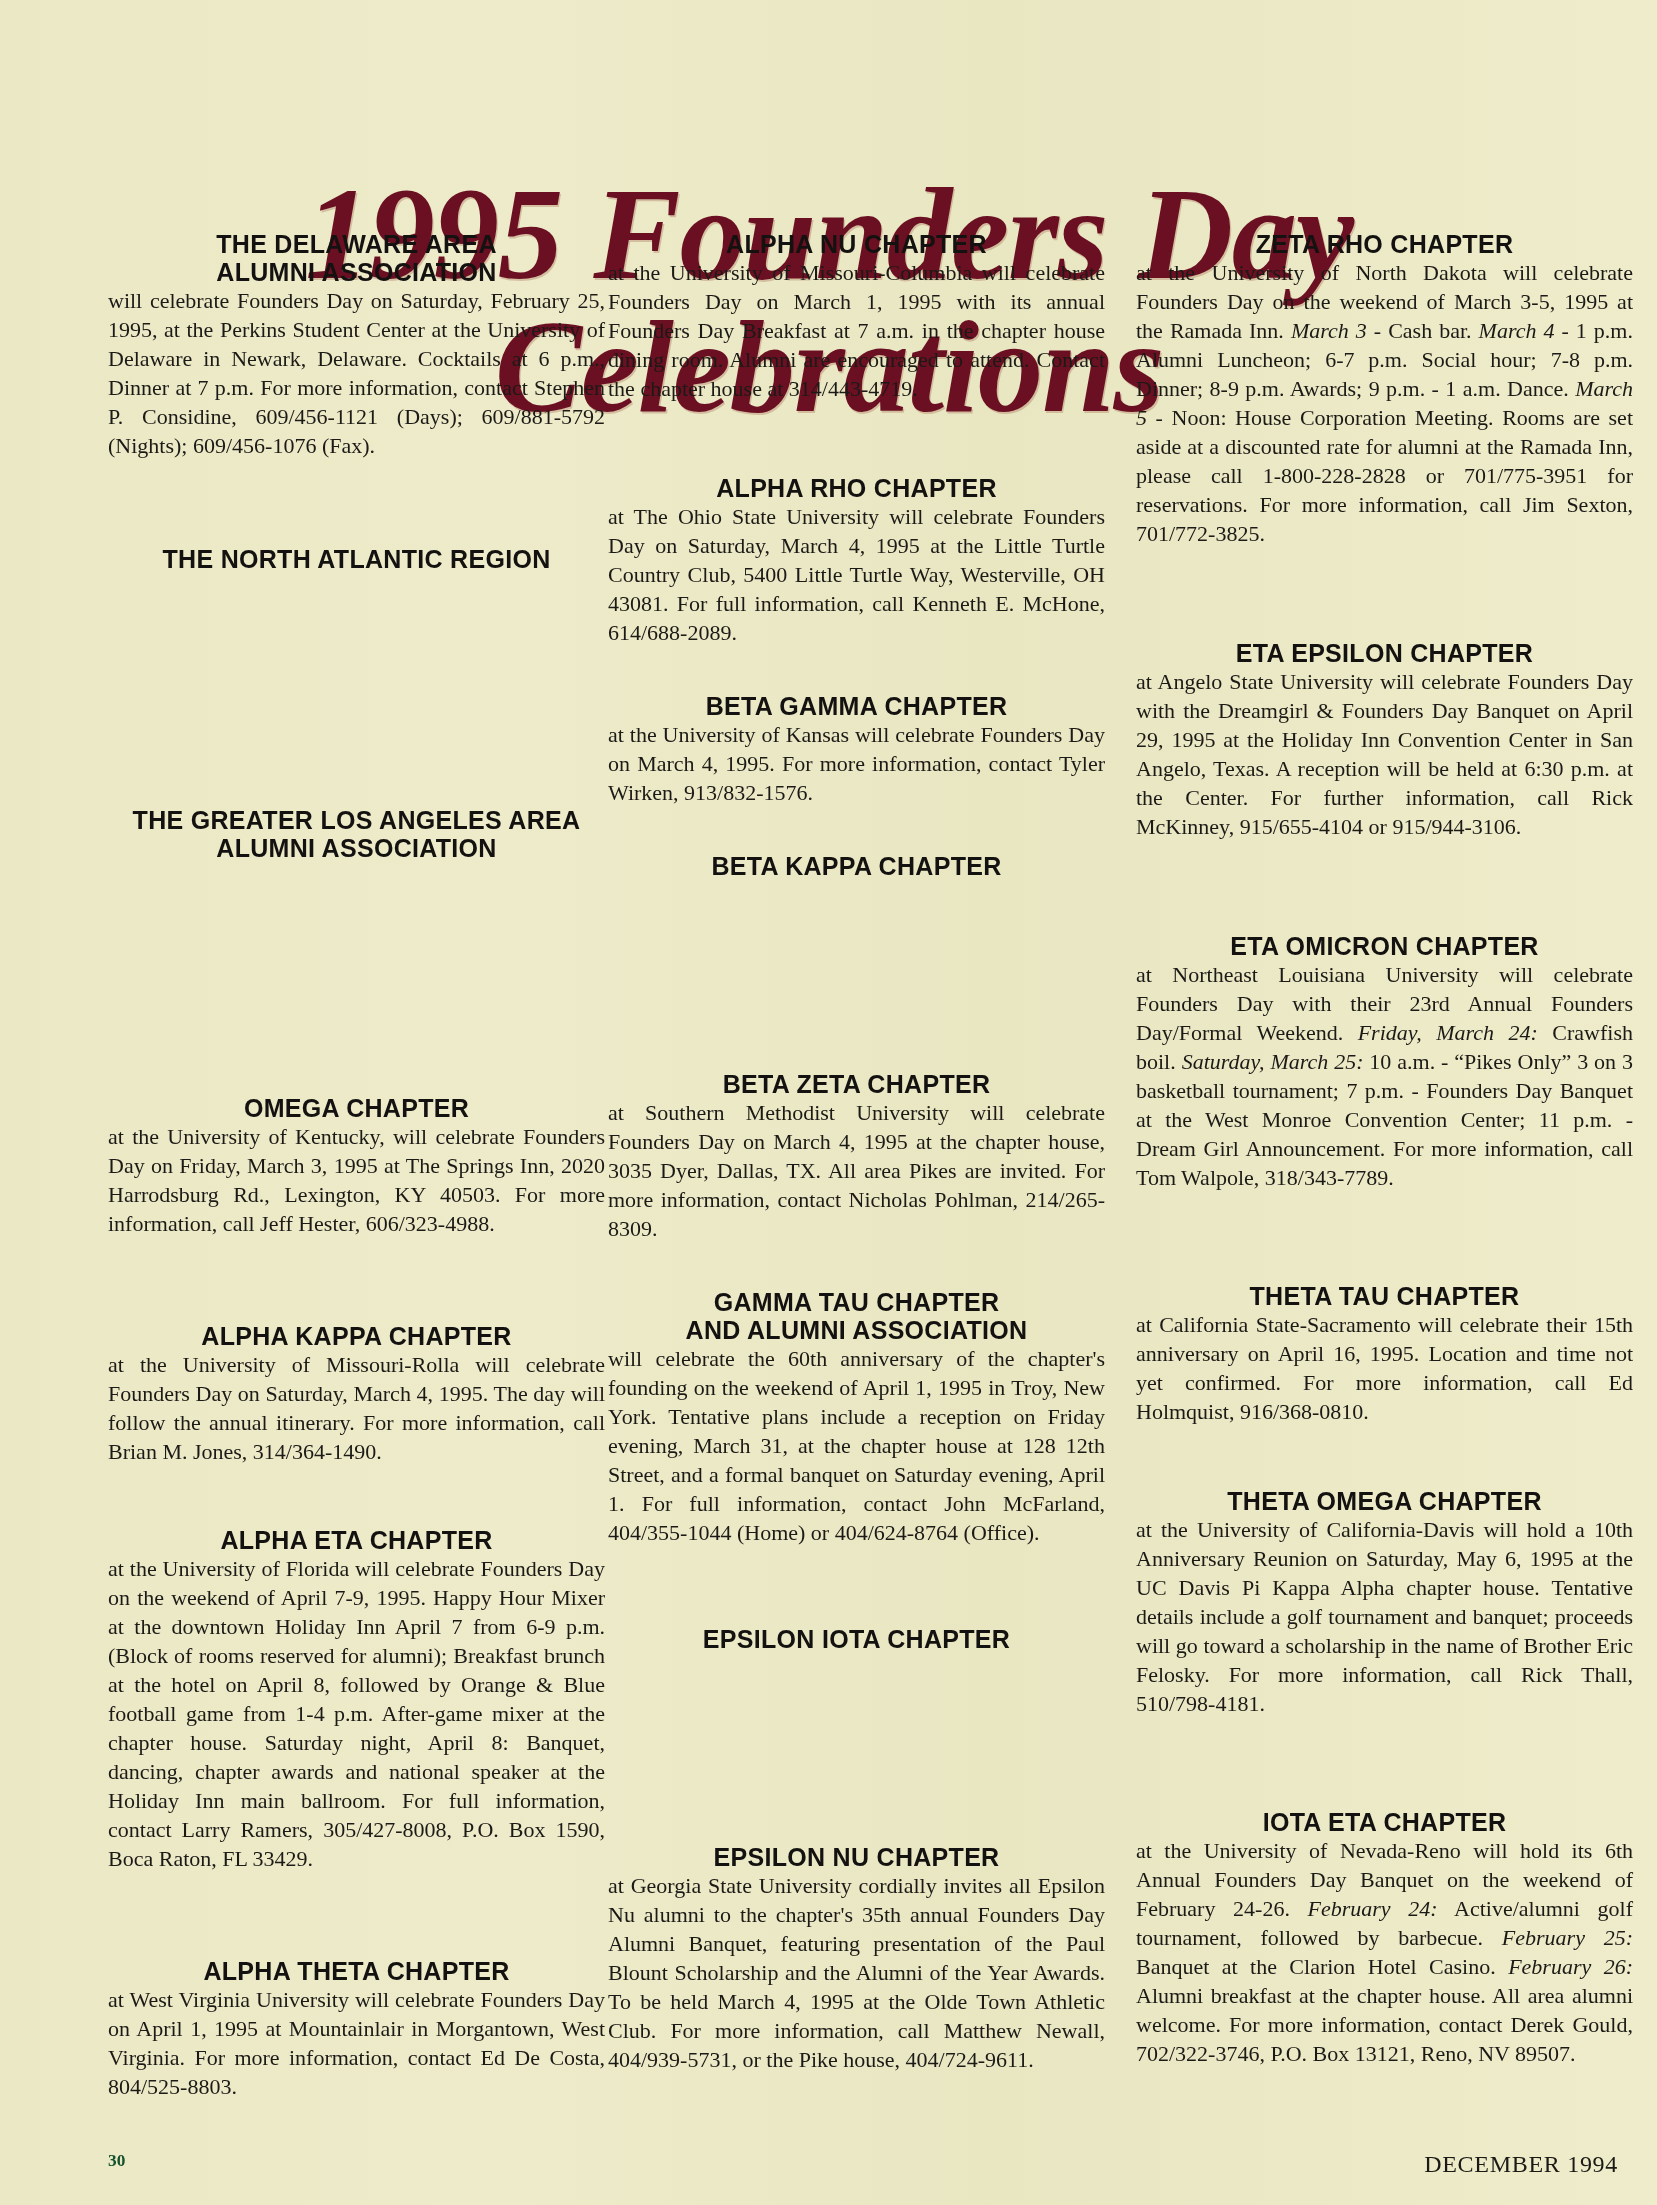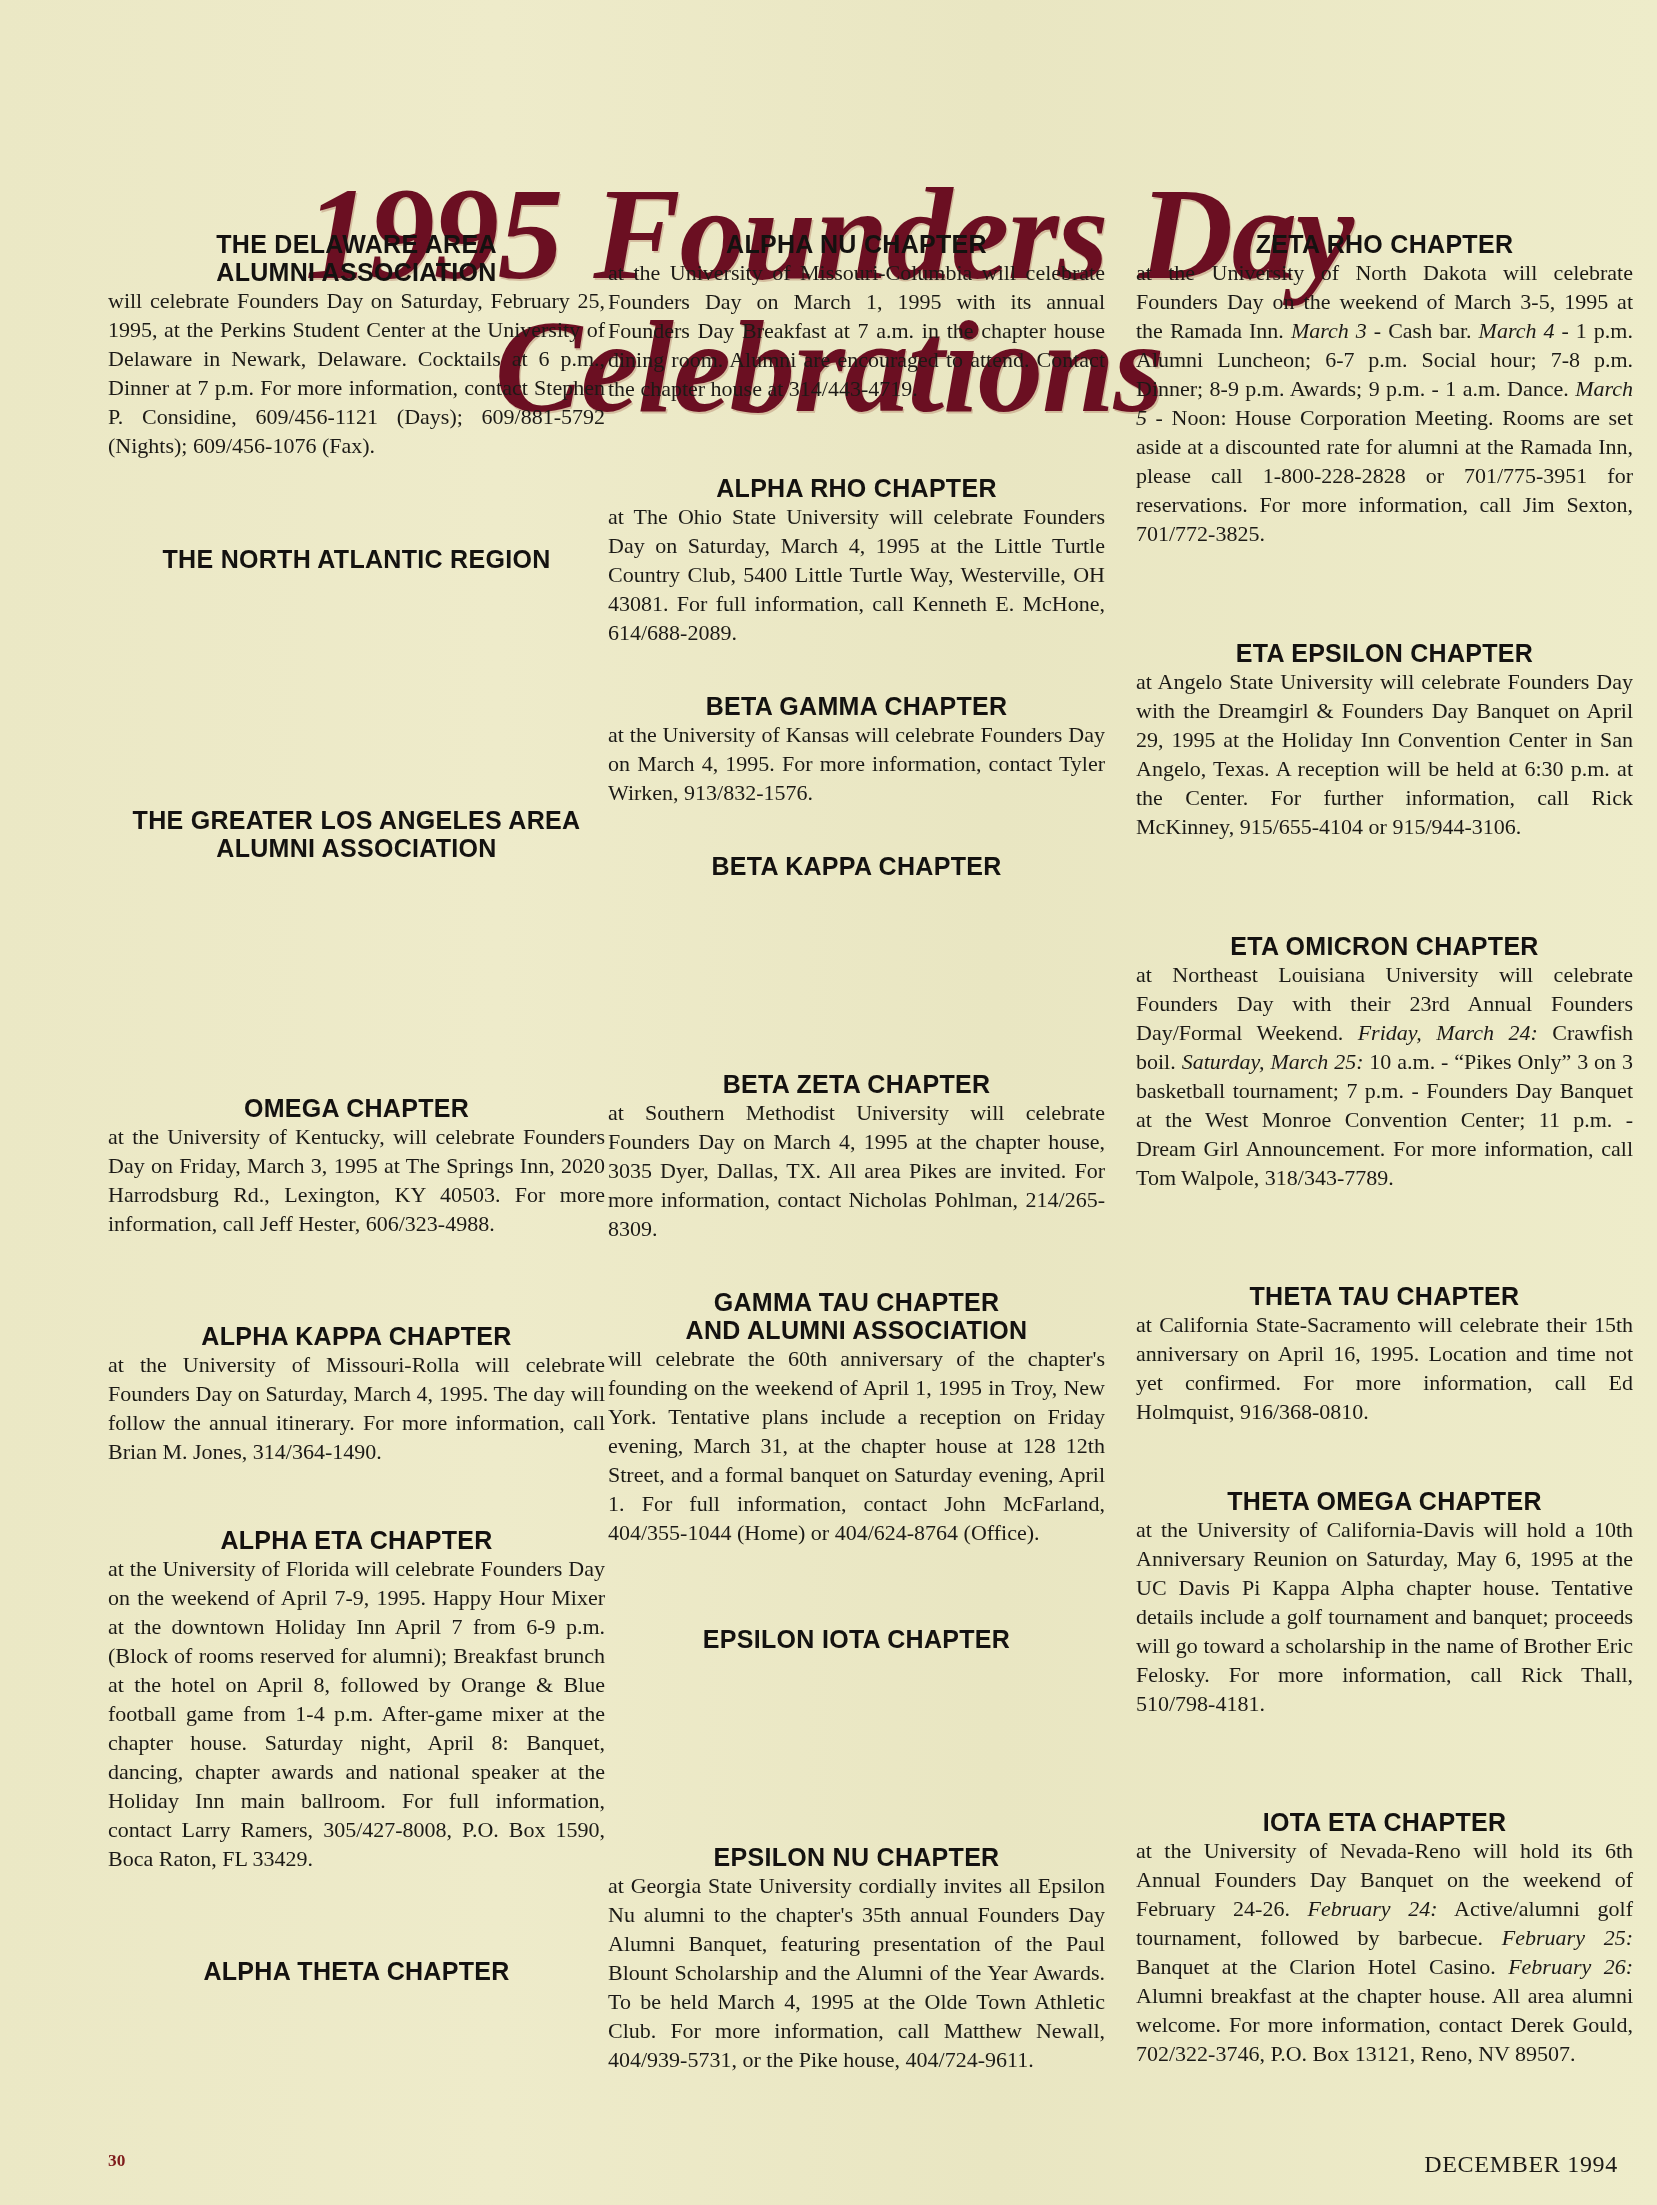--- a/index.html
+++ b/index.html
@@ -74,21 +74,21 @@
     .entry-body i {
       font-style: italic;
     }
     .footer-left {
       position: absolute;
       left: 108px;
       top: 2151px;
       font-family: "Liberation Serif", "DejaVu Serif", serif;
       font-weight: bold;
       font-size: 17.3px;
-      color: #7f1d1d;
+      color: #14532d;
     }
     .footer-right {
       position: absolute;
       right: 40px;
       top: 2151px;
       font-family: "Liberation Serif", "DejaVu Serif", serif;
       font-size: 24px;
       letter-spacing: 0.7px;
       color: #1c1a16;
     }
@@ -120,20 +120,21 @@
     <div class="entry" style="top:1322px">
       <h2 class="entry-heading">ALPHA KAPPA CHAPTER</h2>
       <p class="entry-body">at the University of Missouri-Rolla will celebrate Founders Day on Saturday, March 4, 1995. The day will follow the annual itinerary. For more information, call Brian M. Jones, 314/364-1490.</p>
     </div>
     <div class="entry" style="top:1526px">
       <h2 class="entry-heading">ALPHA ETA CHAPTER</h2>
       <p class="entry-body">at the University of Florida will celebrate Founders Day on the weekend of April 7-9, 1995. Happy Hour Mixer at the downtown Holiday Inn April 7 from 6-9 p.m. (Block of rooms reserved for alumni); Breakfast brunch at the hotel on April 8, followed by Orange &amp; Blue football game from 1-4 p.m. After-game mixer at the chapter house. Saturday night, April 8: Banquet, dancing, chapter awards and national speaker at the Holiday Inn main ballroom. For full information, contact Larry Ramers, 305/427-8008, P.O. Box 1590, Boca Raton, FL 33429.</p>
     </div>
     <div class="entry" style="top:1957px">
       <h2 class="entry-heading">ALPHA THETA CHAPTER</h2>
+      <p class="entry-body">at West Virginia University will celebrate Founders Day on April 1, 1995 at Mountainlair in Morgantown, West Virginia. For more information, contact Ed De Costa, 804/525-8803.</p>
     </div>
   </div>
 
   <div class="column col-mid">
     <div class="entry" style="top:230px">
       <h2 class="entry-heading">ALPHA NU CHAPTER</h2>
       <p class="entry-body">at the University of Missouri-Columbia will celebrate Founders Day on March 1, 1995 with its annual Founders Day Breakfast at 7 a.m. in the chapter house dining room. Alumni are encouraged to attend. Contact the chapter house at 314/443-4719.</p>
     </div>
     <div class="entry" style="top:474px">
       <h2 class="entry-heading">ALPHA RHO CHAPTER</h2>

